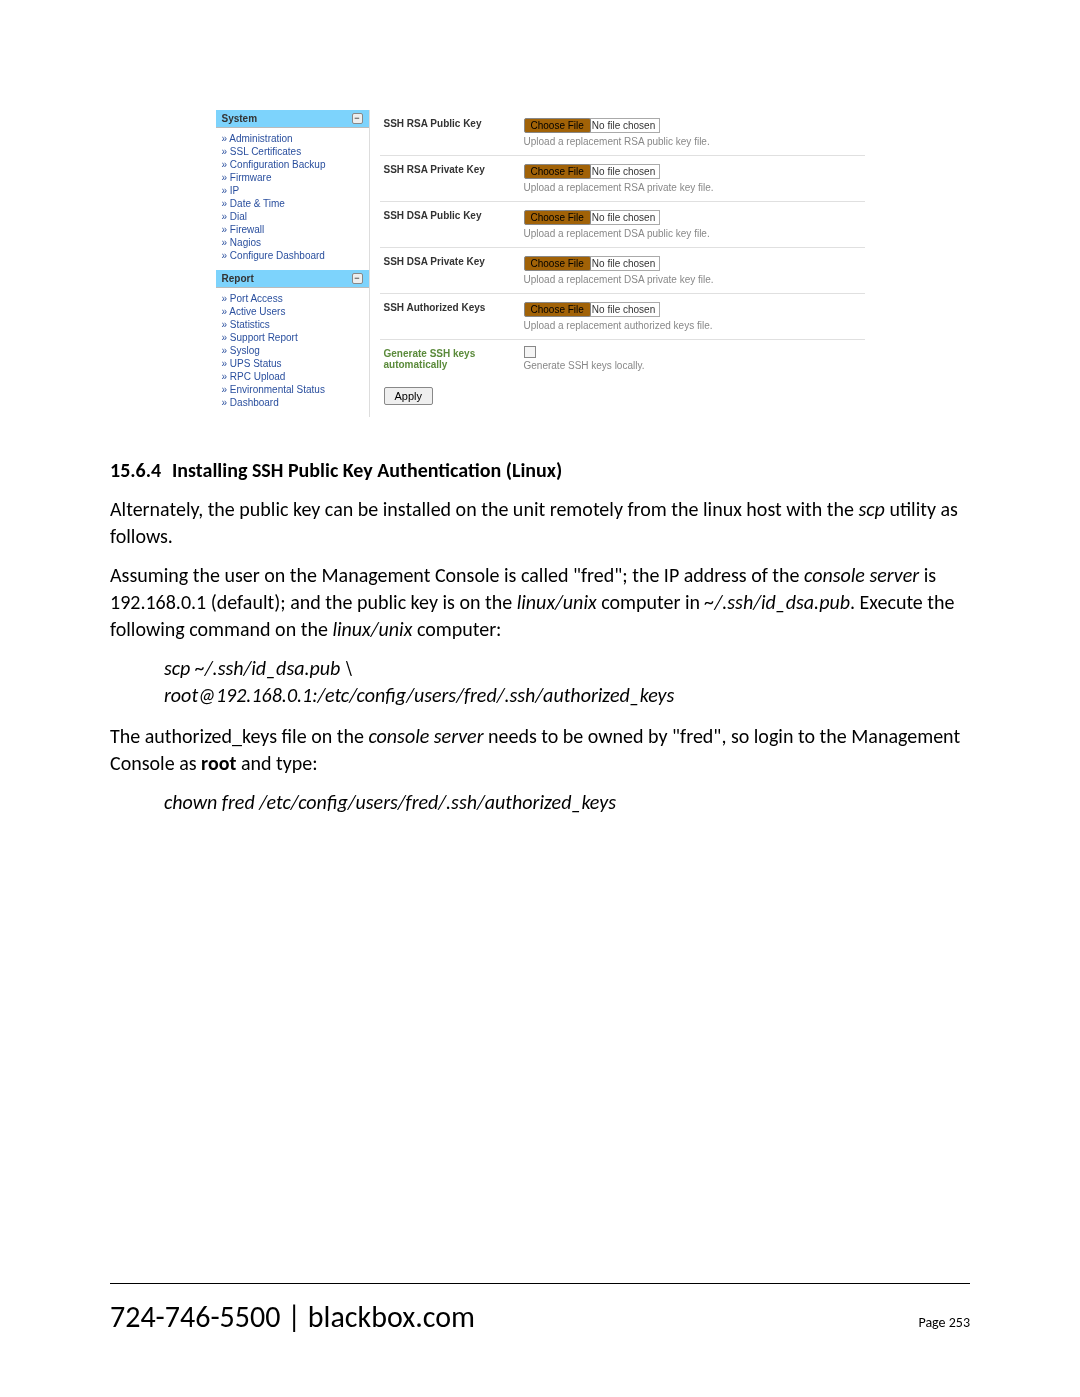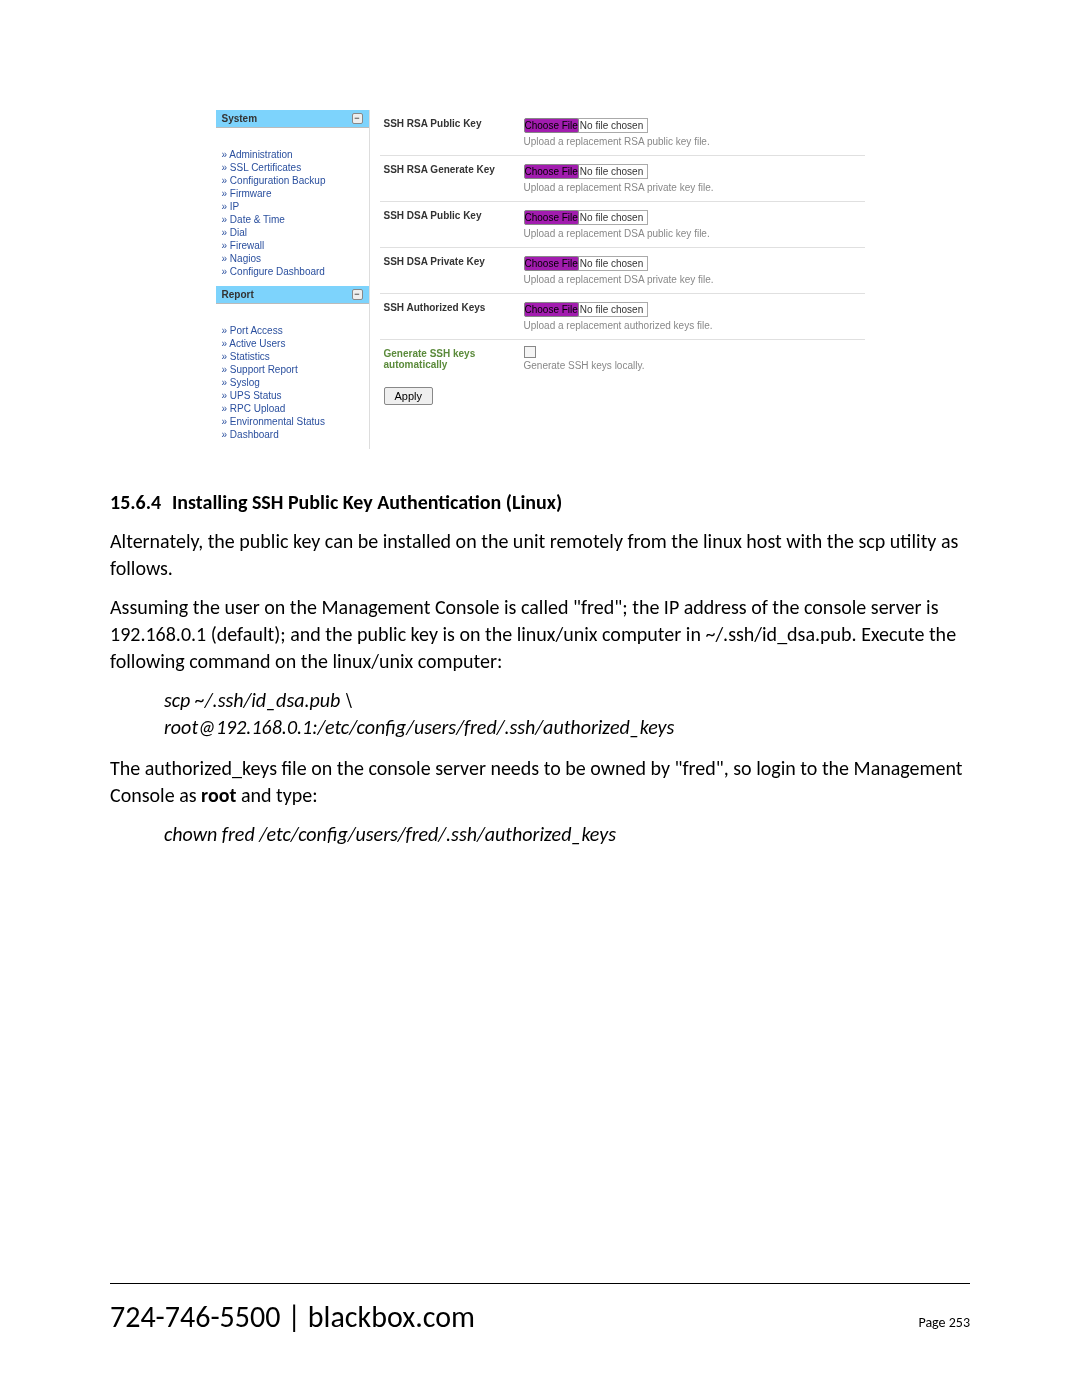--- a/index.html
+++ b/index.html
@@ -44,21 +44,21 @@
     background: #eee;
     align-items: center;
     justify-content: center;
     font-size: 9px;
     color: #555;
     border-radius: 2px;
     line-height: 1;
   }
   .nav-items {
     background: #fff;
-    padding: 20px 6px 8px 6px;
+    padding: 4px 6px 8px 6px;
   }
   .nav-items a {
     display: block;
     color: #2a4f9e;
     font-size: 10px;
     text-decoration: none;
     padding: 1px 0;
   }
   .nav-items a::before {
     content: "» ";
@@ -81,23 +81,23 @@
     font-size: 10px;
     color: #333;
     font-weight: bold;
     padding-top: 2px;
   }
   .form-label.green { color: #5a8a3a; font-weight: bold; }
   .form-field { flex: 1; }
   .choose-btn {
     font-family: Arial, sans-serif;
     font-size: 10px;
-    background: #a21caf;
+    background: #a16207;
     border: 1px solid #888;
-    padding: 1px 0;
+    padding: 1px 6px;
     border-radius: 2px;
     margin-right: 3px;
     cursor: pointer;
   }
   .no-file {
     font-size: 10px;
     color: #333;
     border: 1px solid #aaa;
     border-left: none;
     padding: 1px 4px 1px 2px;
@@ -134,21 +134,21 @@
     line-height: 1.35;
     color: #000;
   }
   .heading {
     font-weight: bold;
     font-size: 20px;
     margin: 34px 0 12px 0;
   }
   .heading .num { display:inline-block; width: 62px; }
   .para { margin: 8px 0 12px 0; }
-  .ital { }
+  .ital { font-style: italic; }
   .bold { font-weight: bold; }
   .cmd {
     font-style: italic;
     margin: 6px 0 14px 54px;
     line-height: 1.35;
   }
   .footer {
     position: absolute;
     bottom: 62px;
     left: 110px;
@@ -214,21 +214,21 @@
         <div class="form-label">SSH RSA Public Key</div>
         <div class="form-field">
           <span class="file-line">
             <button class="choose-btn">Choose File</button>
             <span class="no-file">No file chosen</span>
           </span>
           <span class="help-text">Upload a replacement RSA public key file.</span>
         </div>
       </div>
       <div class="form-row">
-        <div class="form-label">SSH RSA Generate Key</div>
+        <div class="form-label">SSH RSA Private Key</div>
         <div class="form-field">
           <span class="file-line">
             <button class="choose-btn">Choose File</button>
             <span class="no-file">No file chosen</span>
           </span>
           <span class="help-text">Upload a replacement RSA private key file.</span>
         </div>
       </div>
       <div class="form-row">
         <div class="form-label">SSH DSA Public Key</div>

